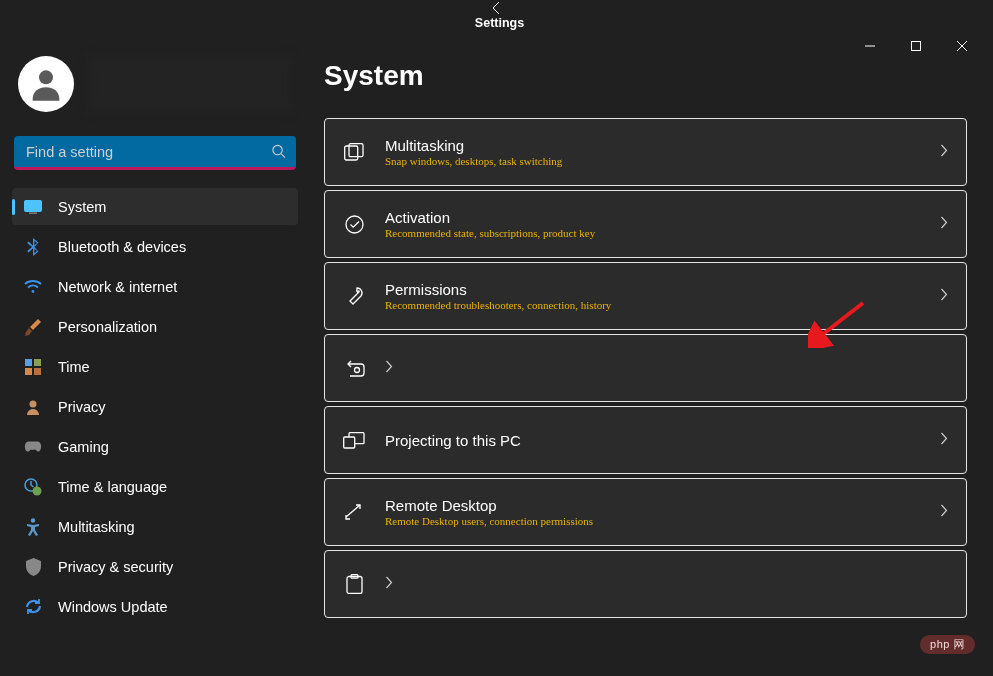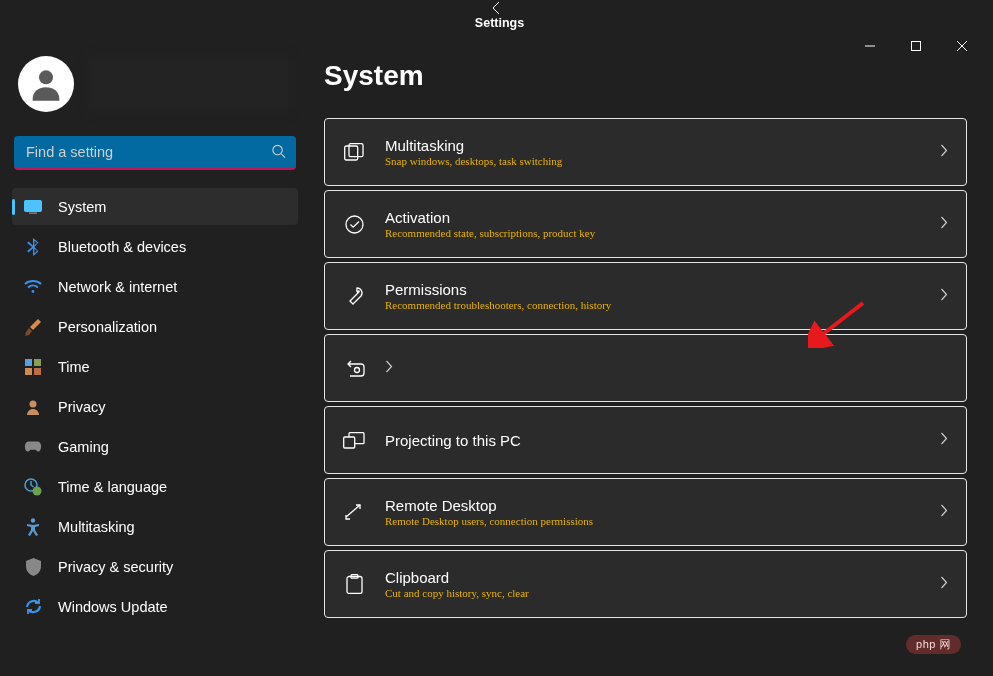--- a/index.html
+++ b/index.html
@@ -43,21 +43,21 @@
 .chevron { flex-shrink: 0; }
 
 
 .arrow-annot { position: absolute; left: 498px; top: 250px; pointer-events: none; }
 
 
 .main::-webkit-scrollbar { width: 2px; }
 .main::-webkit-scrollbar-thumb { background: #4a4a4a; }
 
 
-.watermark { position: absolute; right: 32px; bottom: 22px; padding: 2px 10px; border-radius: 10px; background: rgba(180,60,60,0.45); color: #f6dada; font-size: 11px; font-family: sans-serif; letter-spacing: .5px; }
+.watermark { position: absolute; right: 18px; bottom: 22px; padding: 2px 10px; border-radius: 10px; background: rgba(180,60,60,0.45); color: #f6dada; font-size: 11px; font-family: sans-serif; letter-spacing: .5px; }
 </style>
 </head>
 <body>
 
 <div class="titlebar">
   <div class="back-btn">
     <svg width="16" height="16" viewBox="0 0 16 16" fill="none" stroke="#fff" stroke-width="1">
         <path d="M10 2 L4 8 L10 14"></path>
       </svg>
   </div>
@@ -319,24 +319,20 @@
           </svg></span>
     </div>
 
     <div class="setting-card">
       <span class="card-icon">
         <svg width="17" height="20" viewBox="0 0 17 20" fill="none" stroke="#fff" stroke-width="1.3">
             <rect x="1" y="2.5" width="15" height="17" rx="2"></rect>
             <rect x="5" y="0.7" width="7" height="3.5" rx="1"></rect>
           </svg>
       </span>
-      <div class="card-text">
-        <span class="card-title">Clipboard</span>
-        <span class="card-sub">Cut and copy history, sync, clear</span>
-      </div>
       <span class="chevron"><svg width="8" height="13" viewBox="0 0 8 13" fill="none" stroke="#ccc" stroke-width="1.2">
             <path d="M1.5 1l5 5.5-5 5.5"></path>
           </svg></span>
     </div>
 
     <svg class="arrow-annot" width="60" height="50" viewBox="0 0 60 50">
       <defs>
           <marker id="ah" markerWidth="8" markerHeight="8" refX="2" refY="4" orient="auto">
             <polygon points="0 0, 8 4, 0 8" fill="#e8191c"></polygon>
           </marker>

